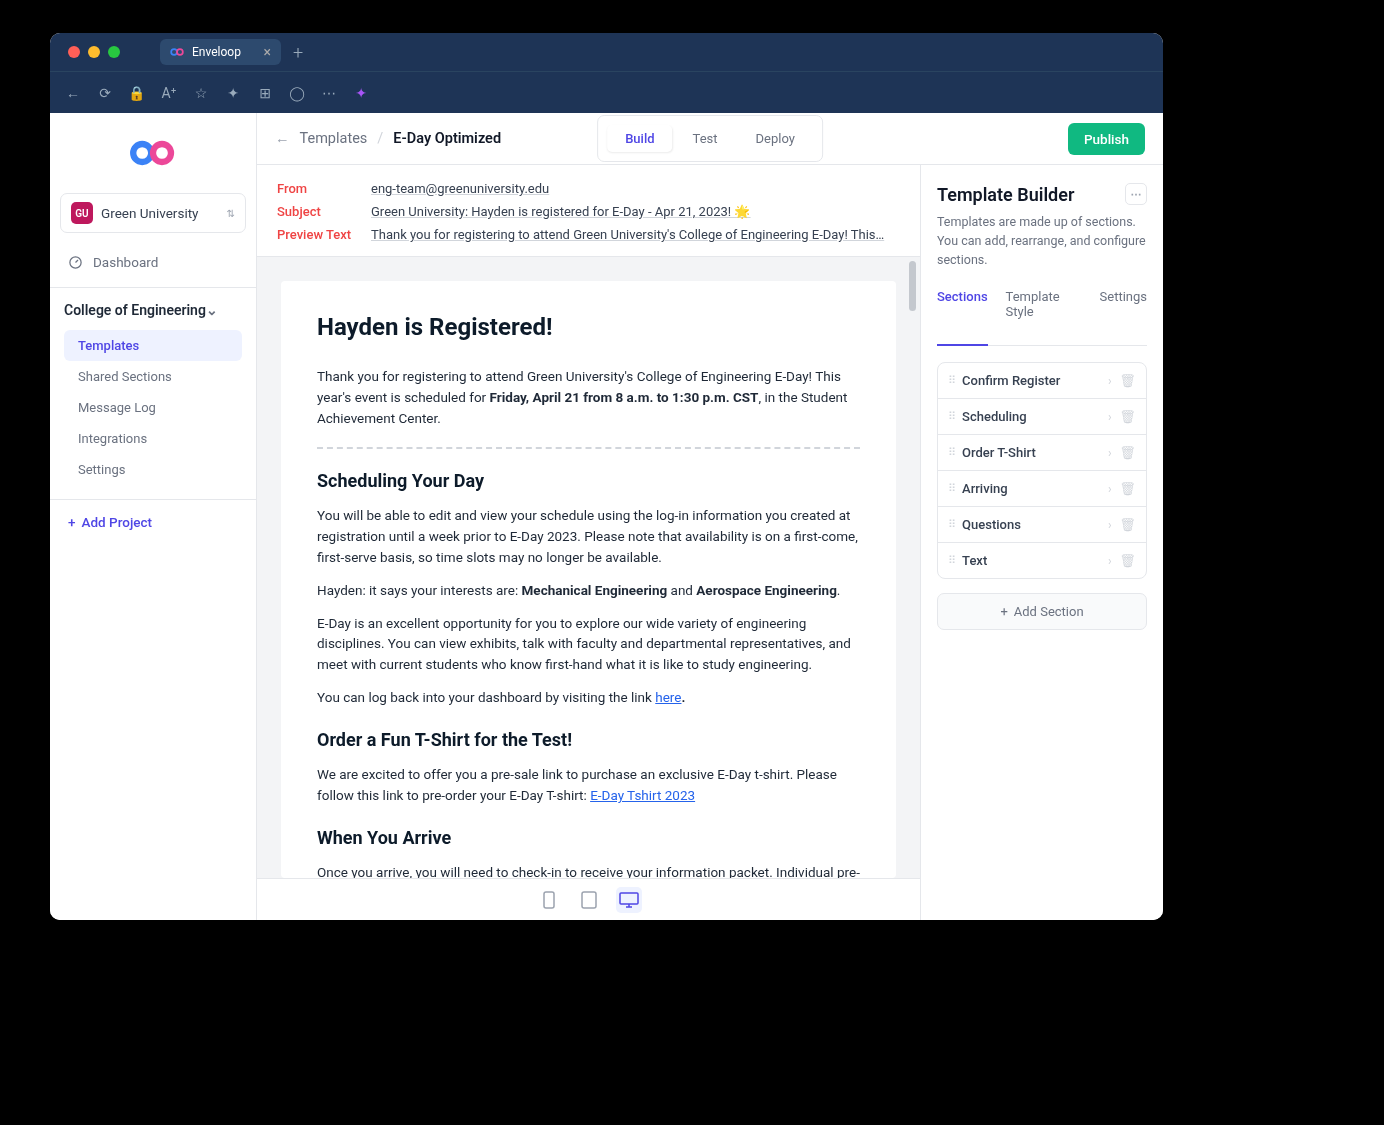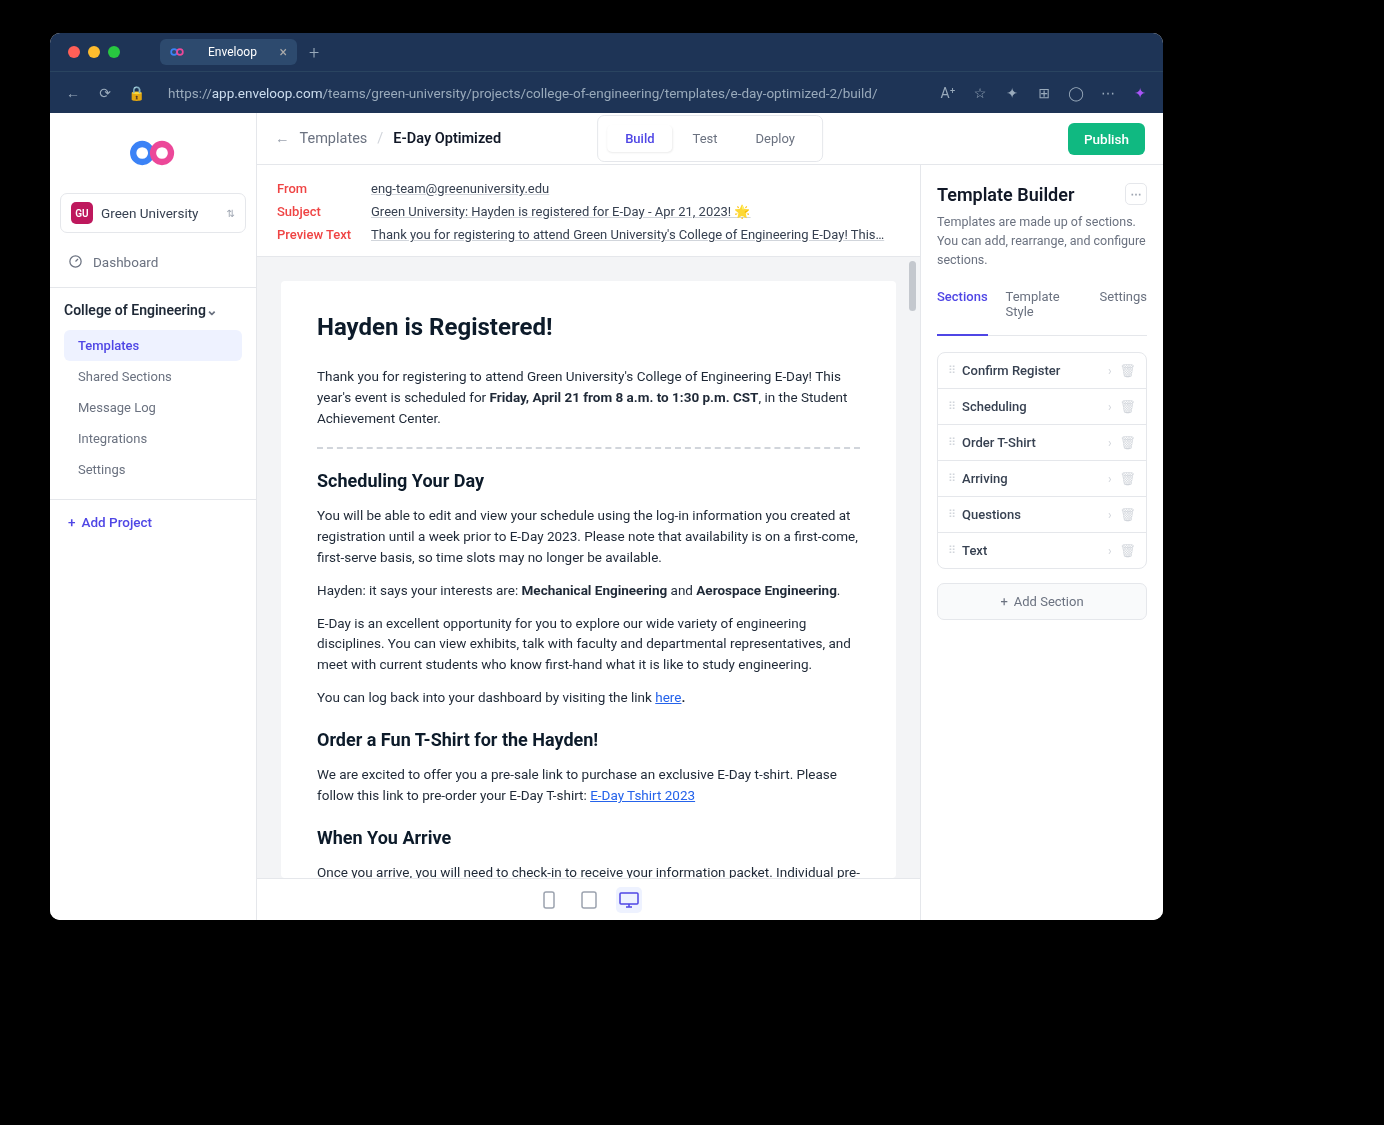--- a/index.html
+++ b/index.html
@@ -3,34 +3,34 @@
 <meta charset="utf-8">
 <style>
 *{box-sizing:border-box;margin:0;padding:0;font-family:-apple-system,BlinkMacSystemFont,"Segoe UI",Roboto,sans-serif}
 body{background:#000;width:1384px;height:1125px;overflow:hidden}
 .browser{position:absolute;left:50px;top:33px;width:1113px;height:887px;background:#fff;border-radius:10px;overflow:hidden;box-shadow:0 20px 60px rgba(0,0,0,.5);display:flex;flex-direction:column}
 .titlebar{height:38px;background:#1e3456;display:flex;align-items:center;padding:0 18px;gap:8px}
 .dots{display:flex;gap:8px}
 .dot{width:12px;height:12px;border-radius:50%}
 .dot.r{background:#ff5f57}.dot.y{background:#febc2e}.dot.g{background:#28c840}
 .tabs-area{margin-left:32px;display:flex;align-items:center;gap:12px}
-.tab-item{background:#2d4a6e;padding:6px 40px 6px 10px;border-radius:6px;color:#fff;font-size:12px;display:flex;align-items:center;gap:24px;position:relative}
+.tab-item{background:#2d4a6e;padding:6px 40px 6px 10px;border-radius:6px;color:#fff;font-size:12px;display:flex;align-items:center;gap:8px;position:relative}
 .tab-close{position:absolute;right:10px;color:#aaa;font-size:14px}
 .tab-add{color:#9ab;font-size:18px;font-weight:300}
 .toolbar{height:42px;background:#1e3456;display:flex;align-items:center;padding:0 14px;gap:14px;border-top:1px solid #2a4460}
 .tb-icon{width:18px;height:18px;color:#9ab;display:flex;align-items:center;justify-content:center;font-size:14px}
 .url{flex:1;color:#9ab;font-size:13.5px;padding-left:8px}
 .url .bold{color:#cde}
 .app{flex:1;display:flex;background:#fff;overflow:hidden}
 .sidebar{width:207px;border-right:1px solid #e5e7eb;display:flex;flex-direction:column}
 .logo{height:80px;display:flex;align-items:center;justify-content:center}
 .logo svg{width:54px;height:30px}
 .org-select{margin:0 10px 12px;border:1px solid #e5e7eb;border-radius:7px;padding:8px 10px;display:flex;align-items:center;gap:8px;font-size:13.5px;color:#374151}
 .org-badge{width:22px;height:22px;background:#be185d;color:#fff;border-radius:5px;display:flex;align-items:center;justify-content:center;font-size:10px;font-weight:600}
-.nav-item{padding:9px 18px;display:flex;gap:10px;color:#6b7280;font-size:13.5px}
+.nav-item{padding:9px 18px;display:flex;align-items:center;gap:10px;color:#6b7280;font-size:13.5px}
 .nav-item svg{width:15px;height:15px}
 .proj-header{padding:14px 14px 10px;border-top:1px solid #e5e7eb;margin-top:8px;font-size:14px;font-weight:600;color:#1f2937;display:flex;justify-content:flex-start;align-items:center}
 .proj-nav{padding:2px 14px}
 .proj-item{padding:8px 14px;font-size:13px;color:#6b7280;border-radius:6px}
 .proj-item.active{background:#eef2ff;color:#4f46e5;font-weight:500}
 .add-proj{padding:14px 18px;color:#4f46e5;font-size:13.5px;font-weight:500;display:flex;align-items:center;gap:6px;border-top:1px solid #e5e7eb;margin-top:12px}
 .user-bar{margin-top:auto;border-top:1px solid #e5e7eb;padding:12px 14px;display:flex;align-items:center;gap:10px}
 .avatar{width:24px;height:24px;background:#10b981;color:#fff;border-radius:50%;display:flex;align-items:center;justify-content:center;font-size:10px;font-weight:600}
 .user-name{flex:1;font-size:13.5px;color:#374151}
 .power{color:#9ca3af;border-left:1px solid #e5e7eb;padding-left:14px}
@@ -60,21 +60,21 @@
 .email p{margin-bottom:12px}
 .email a{color:#2563eb;text-decoration:underline}
 .dashed{border-top:2px dashed #d1d5db;margin:18px 0}
 .device-bar{height:42px;border-top:1px solid #e5e7eb;display:flex;align-items:center;justify-content:center;gap:14px;background:#fff}
 .dev-icon{width:26px;height:26px;display:flex;align-items:center;justify-content:center;color:#9ca3af;border-radius:5px}
 .dev-icon.active{background:#eef2ff;color:#4f46e5}
 .inspector{width:242px;padding:18px 16px;overflow:auto}
 .insp-title{font-size:18px;font-weight:600;color:#111827;display:flex;justify-content:space-between;align-items:center}
 .insp-desc{font-size:12.5px;color:#6b7280;margin:8px 0 20px;line-height:1.5}
 .insp-tabs{display:flex;gap:18px;border-bottom:1px solid #e5e7eb;font-size:13px;margin-bottom:16px}
-.insp-tab{padding:0 0 16px;color:#6b7280}
+.insp-tab{padding:0 0 26px;color:#6b7280}
 .insp-tab.active{color:#4f46e5;font-weight:500;border-bottom:2px solid #4f46e5;margin-bottom:-1px}
 .sections{border:1px solid #e5e7eb;border-radius:8px;overflow:hidden}
 .section-row{padding:10px 10px;display:flex;align-items:center;gap:8px;font-size:13px;color:#374151;border-bottom:1px solid #e5e7eb}
 .section-row:last-child{border-bottom:none}
 .grip{color:#d1d5db;font-size:11px;letter-spacing:-2px}
 .section-row .name{flex:1;font-weight:500}
 .chev{color:#d1d5db;font-size:12px}
 .trash{color:#d1d5db;font-size:13px}
 .add-section{width:100%;margin-top:14px;padding:10px;border:1px solid #e5e7eb;background:#f9fafb;border-radius:7px;font-size:13px;color:#6b7280;display:flex;align-items:center;justify-content:center;gap:6px}
 .more-btn{width:22px;height:22px;border:1px solid #e5e7eb;border-radius:5px;display:flex;align-items:center;justify-content:center;color:#9ca3af;font-size:11px}
@@ -98,21 +98,20 @@
         <span>Enveloop</span>
         <span class="tab-close">×</span>
       </div>
       <span class="tab-add">+</span>
     </div>
   </div>
   <div class="toolbar">
     <span class="tb-icon">←</span>
     <span class="tb-icon">⟳</span>
     <span class="tb-icon">🔒</span>
-    <div class="url"><span>https://</span><span class="bold">app.enveloop.com</span><span>/teams/green-university/projects/college-of-engineering/templates/e-day-optimized-2/build/</span></div>
     <span class="tb-icon">A⁺</span>
     <span class="tb-icon">☆</span>
     <span class="tb-icon">✦</span>
     <span class="tb-icon">⊞</span>
     <span class="tb-icon">◯</span>
     <span class="tb-icon">⋯</span>
     <span class="tb-icon" style="color:#a855f7">✦</span>
   </div>
 
   <div class="app">
@@ -189,21 +188,21 @@
             <div class="scrollbar"></div>
             <div class="email">
               <h1>Hayden is Registered!</h1>
               <p><span>Thank you for registering to attend Green University's College of Engineering E-Day! This year's event is scheduled for </span><b>Friday, April 21 from 8 a.m. to 1:30 p.m. CST</b><span>, in the Student Achievement Center.</span></p>
               <div class="dashed"></div>
               <h2>Scheduling Your Day</h2>
               <p>You will be able to edit and view your schedule using the log-in information you created at registration until a week prior to E-Day 2023. Please note that availability is on a first-come, first-serve basis, so time slots may no longer be available.</p>
               <p><span>Hayden: it says your interests are: </span><b>Mechanical Engineering</b><span> and </span><b>Aerospace Engineering</b><span>.</span></p>
               <p>E-Day is an excellent opportunity for you to explore our wide variety of engineering disciplines. You can view exhibits, talk with faculty and departmental representatives, and meet with current students who know first-hand what it is like to study engineering.</p>
               <p><span>You can log back into your dashboard by visiting the link </span><a>here</a><b>.</b></p>
-              <h2>Order a Fun T-Shirt for the Hayden!</h2>
+              <h2>Order a Fun T-Shirt for the Test!</h2>
               <p><span>We are excited to offer you a pre-sale link to purchase an exclusive E-Day t-shirt. Please follow this link to pre-order your E-Day T-shirt: </span><a>E-Day Tshirt 2023</a></p>
               <h2>When You Arrive</h2>
               <p><span>Once you arrive, you will need to check-in to receive your information packet. Individual pre-registration check-in will be located outside the Engineering Center. Please review the map, schedule of events, and parking at </span></p>
             </div>
           </div>
           <div class="device-bar">
             <div class="dev-icon">
                 <svg width="14" height="18" viewBox="0 0 14 18" fill="none" stroke="currentColor" stroke-width="1.5">
                   <rect x="2" y="1" width="10" height="16" rx="2"></rect>
                 </svg>

